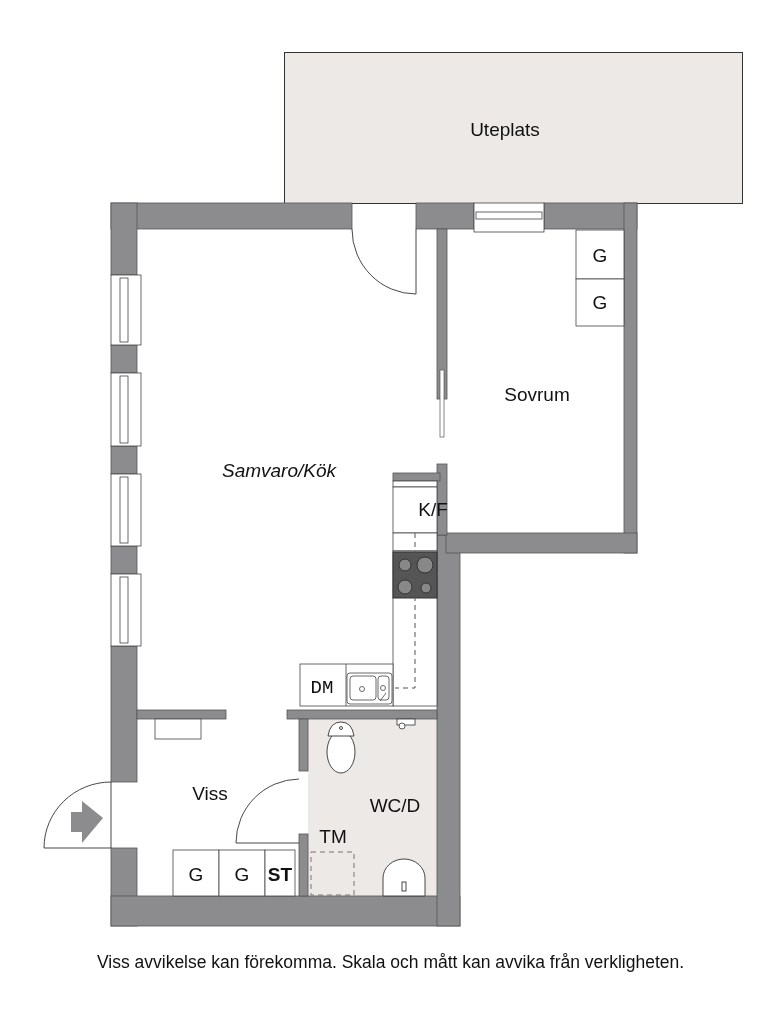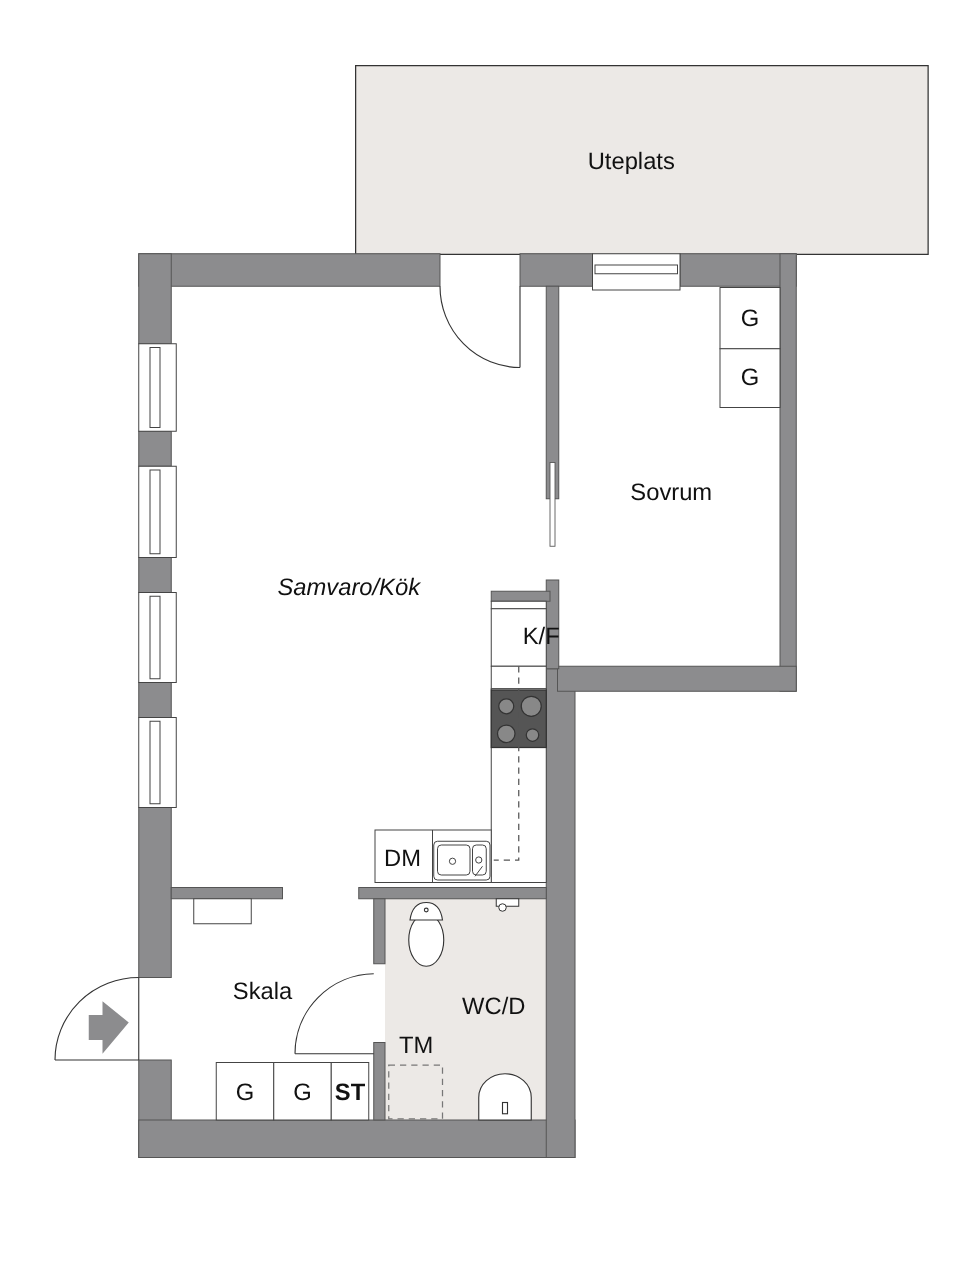--- a/index.html
+++ b/index.html
@@ -147,26 +147,27 @@
     <g fill="#fff" stroke="#333" stroke-width="0.9">
       <path d="M 383 896 L 383 878 A 21 19 0 0 1 425 878 L 425 896 Z"></path>
       <rect x="402" y="882" width="4" height="9"></rect>
     </g>
   </svg>
 
   
   <div class="label room-label" style="left:505px; top:130px;">Uteplats</div>
   <div class="label room-label" style="left:279px; top:471px;font-style:italic;">Samvaro/Kök</div>
   <div class="label room-label" style="left:537px; top:395px;">Sovrum</div>
-  <div class="label room-label" style="left:210px; top:794px;">Skala</div>
+  <div class="label room-label" style="left:210px; top:794px;">Viss</div>
   <div class="label room-label" style="left:395px; top:806px;">WC/D</div>
 
   
   <div class="label fix-label" style="left:600px; top:256px;">G</div>
   <div class="label fix-label" style="left:600px; top:303px;">G</div>
   <div class="label fix-label" style="left:417px; top:510px;margin-left:16px;">K/F</div>
-  <div class="label fix-label" style="left:322px; top:688px;">DM</div>
+  <div class="label fix-label" style="left:322px; top:688px;font-family:Liberation Mono, monospace;">DM</div>
   <div class="label fix-label" style="left:196px; top:875px;">G</div>
   <div class="label fix-label" style="left:242px; top:875px;">G</div>
   <div class="label fix-label" style="left:280px; top:875px;font-weight:bold;">ST</div>
   <div class="label fix-label" style="left:333px; top:837px;">TM</div>
 
+  <div class="disclaimer">Viss avvikelse kan förekomma. Skala och mått kan avvika från verkligheten.</div>
 </div>
 
 </body></html>

